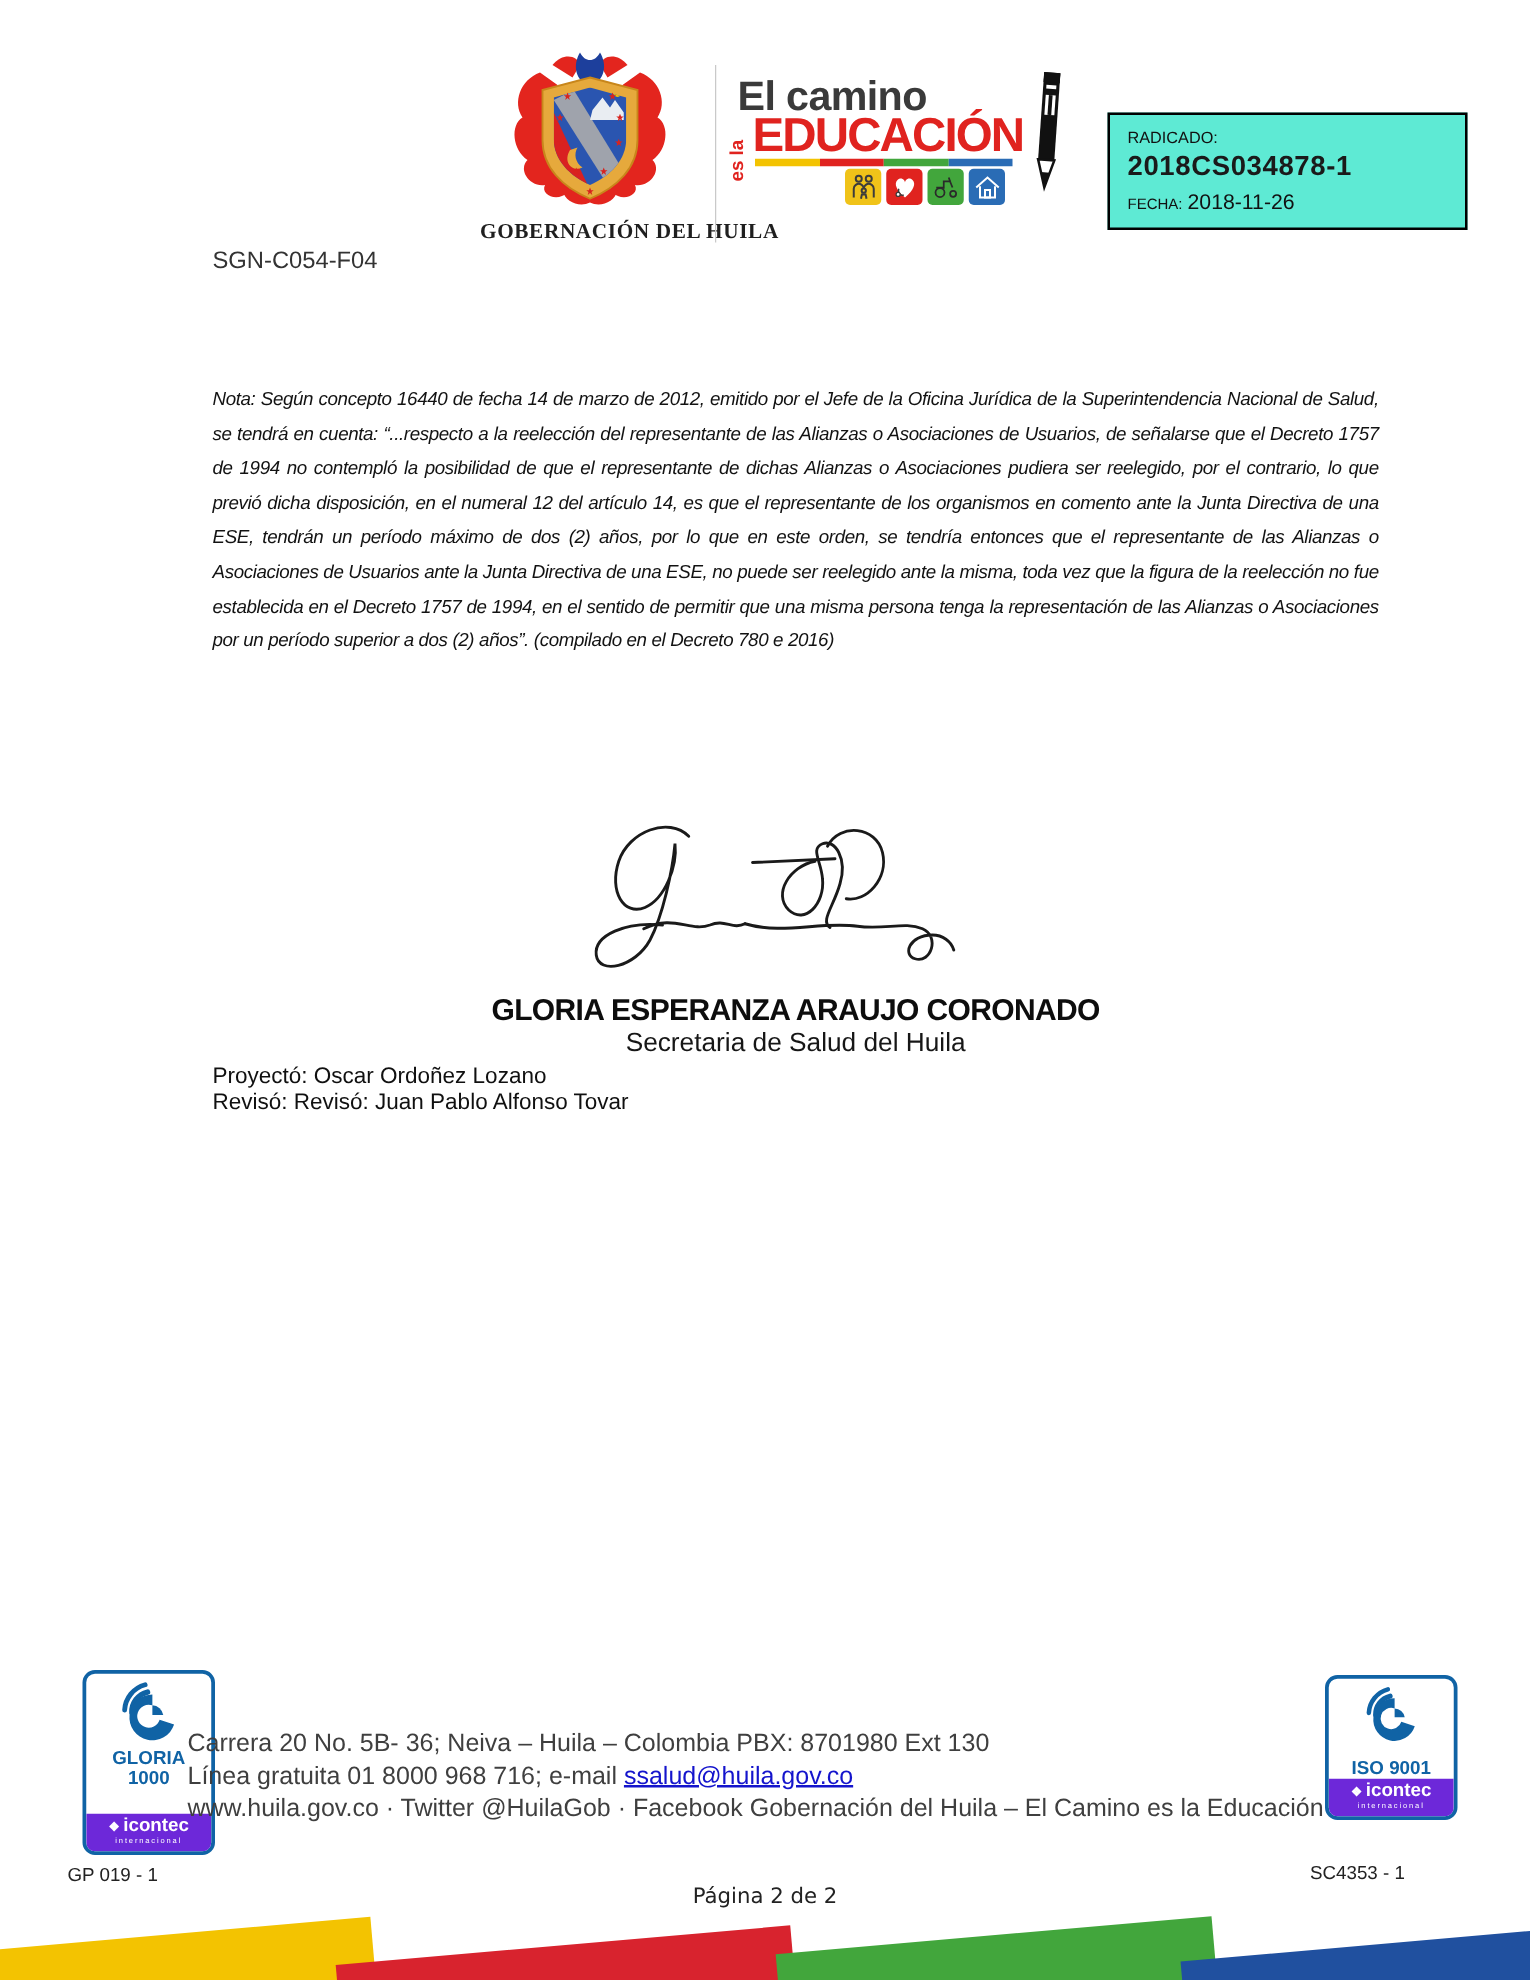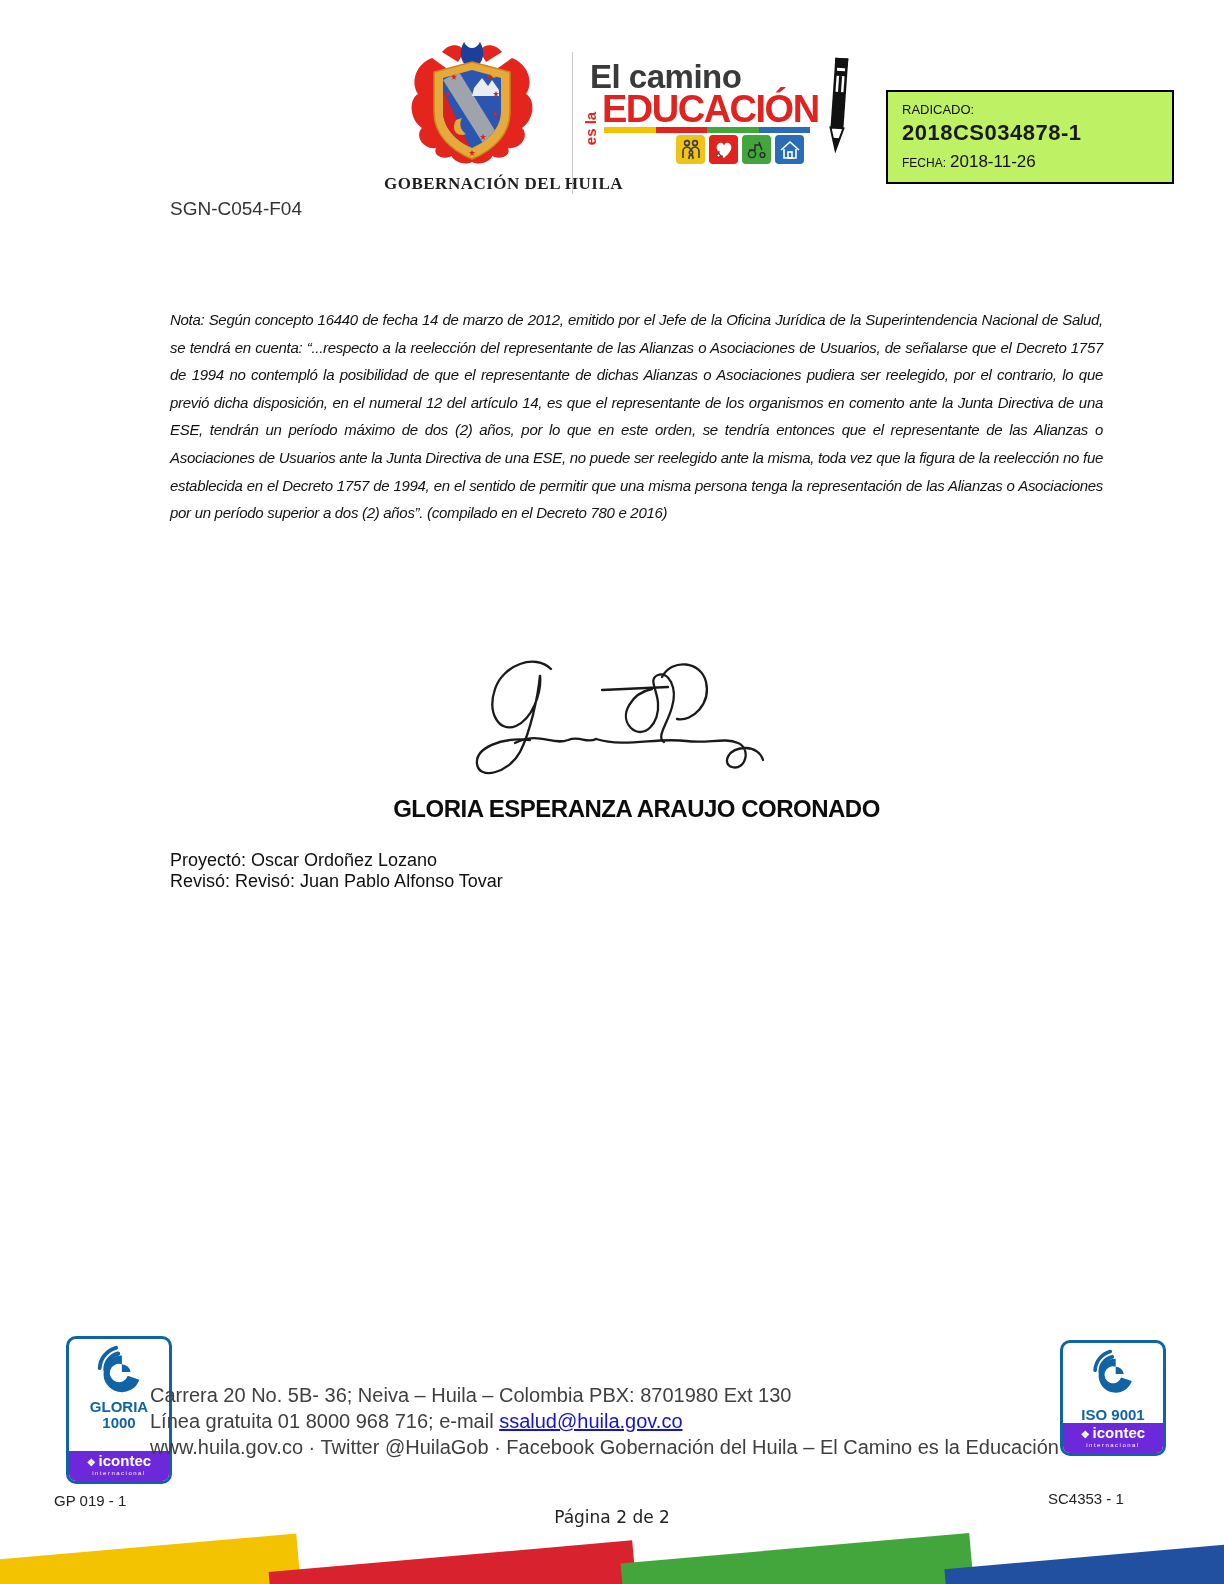--- a/index.html
+++ b/index.html
@@ -17,21 +17,21 @@
   .edu-line1{position:absolute;left:10px;top:0px;font-size:33px;font-weight:bold;color:#3a3a3a;letter-spacing:-.5px;}
   .edu-esla{position:absolute;left:-13px;top:62px;width:46px;text-align:center;
             transform:rotate(-90deg);font-size:15px;font-weight:bold;color:#e0231f;}
   .edu-main{position:absolute;left:22px;top:30px;font-size:38px;font-weight:bold;color:#e0231f;letter-spacing:-1.5px;}
   .edu-bar{position:absolute;left:24px;top:69px;width:206px;height:6px;display:flex;}
   .edu-bar div{flex:1;}
   .edu-icons{position:absolute;left:96px;top:77px;display:flex;gap:4px;}
   .edu-ic{width:29px;height:29px;border-radius:4px;display:flex;align-items:center;justify-content:center;}
   .pencil{position:absolute;left:244px;top:-4px;}
 
-  .rad-box{left:886px;top:90px;width:288px;height:94px;border:2px solid #000;background:#bef264;
+  .rad-box{left:886px;top:90px;width:288px;height:94px;border:2px solid #000;background:#5eead4;
            padding:10px 0 0 14px;box-sizing:border-box;}
   .rad-label{font-size:13px;color:#111;}
   .rad-num{font-size:22px;font-weight:bold;letter-spacing:.5px;margin-top:3px;}
   .rad-fecha{margin-top:6px;font-size:12px;color:#111;}
   .rad-fecha b{font-weight:normal;font-size:17px;margin-left:4px;}
 
   .form-code{left:170px;top:198px;font-size:19px;color:#333;}
 
   
   .body-par{left:170px;top:306px;width:933px;font-style:italic;font-size:15px;line-height:27.6px;
@@ -194,20 +194,21 @@
       <path d="M96,24 C80,8 48,20 40,44 C32,68 44,88 61,81 C77,74 87,48 85,30 C83,52 75,88 65,107 C53,129 24,135 22,119 C20,103 46,92 75,95"></path>
       <path d="M60,98 C84,86 97,101 113,95 C125,90 131,99 141,94"></path>
       <path d="M147,45 L213,42"></path>
       <path d="M197,44 C177,48 163,70 176,83 C189,95 205,78 203,58 C202,44 193,34 203,30 C213,26 223,42 217,62 C212,80 201,92 209,97"></path>
       <path d="M207,32 C217,13 246,16 251,37 C256,58 238,77 222,74"></path>
       <path d="M141,94 C171,103 201,92 231,96 C253,99 269,92 283,98 C297,104 290,126 277,122 C267,119 272,103 291,103 C299,103 306,108 308,115"></path>
     </g>
   </svg>
 
   <div class="abs sig-name">GLORIA ESPERANZA ARAUJO CORONADO</div>
+  <div class="abs sig-title">Secretaria de Salud del Huila</div>
   <div class="abs sig-meta1">Proyectó: Oscar Ordoñez Lozano</div>
   <div class="abs sig-meta2">Revisó: Revisó: Juan Pablo Alfonso Tovar</div>
 
   <div class="abs badge badge-l">
     <svg width="58" height="56" viewBox="0 0 60 58" style="margin-top:4px;">
       <g fill="none" stroke="#1063a5" stroke-linecap="round">
         <path d="M10,26 A23,23 0 0,1 27,5" stroke-width="4"></path>
         <path d="M16,28 A17,17 0 0,1 29,11" stroke-width="4.5"></path>
       </g>
       <path d="M33,13 A19,19 0 1,0 51,38 L39,34 A9.5,9.5 0 1,1 33,22 Z" fill="#1063a5"></path>

